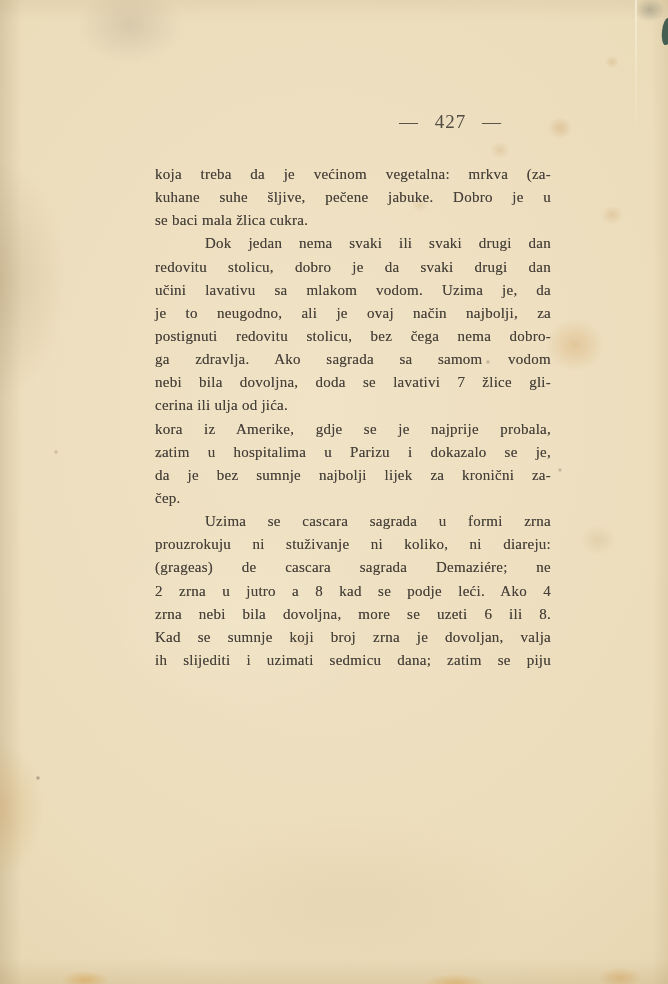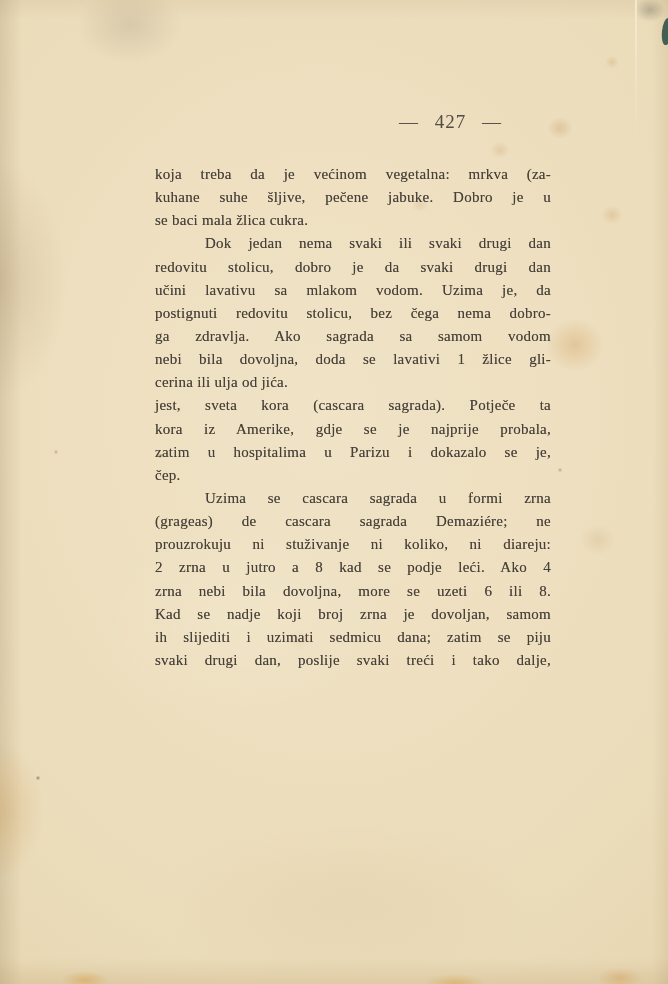--- a/index.html
+++ b/index.html
@@ -117,35 +117,35 @@
   <div class="text-block" id="text-block">
       <div class="paragraph">
         <div class="line">koja treba da je većinom vegetalna: mrkva (za-</div>
         <div class="line">kuhane suhe šljive, pečene jabuke. Dobro je u</div>
         <div class="line last">se baci mala žlica cukra.</div>
       </div>
       <div class="paragraph">
         <div class="line indent">Dok jedan nema svaki ili svaki drugi dan</div>
         <div class="line">redovitu stolicu, dobro je da svaki drugi dan</div>
         <div class="line">učini lavativu sa mlakom vodom. Uzima je, da</div>
+        <div class="line">je to neugodno, ali je ovaj način najbolji, za</div>
         <div class="line">postignuti redovitu stolicu, bez čega nema dobro-</div>
         <div class="line">ga zdravlja. Ako sagrada sa samom vodom</div>
-        <div class="line">nebi bila dovoljna, doda se lavativi 1 žlice gli-</div>
+        <div class="line">nebi bila dovoljna, doda se lavativi 7 žlice gli-</div>
         <div class="line last">cerina ili ulja od jića.</div>
       </div>
       <div class="paragraph">
-        <div class="line">jest, sveta kora (cascara sagrada). Potječe ta</div>
         <div class="line">kora iz Amerike, gdje se je najprije probala,</div>
         <div class="line">zatim u hospitalima u Parizu i dokazalo se je,</div>
+        <div class="line">da je bez sumnje najbolji lijek za kronični za-</div>
         <div class="line last">čep.</div>
       </div>
       <div class="paragraph">
         <div class="line indent">Uzima se cascara sagrada u formi zrna</div>
+        <div class="line">prouzrokuju ni stuživanje ni koliko, ni diareju:</div>
         <div class="line">(grageas) de cascara sagrada Demaziére; ne</div>
-        <div class="line">prouzrokuju ni stuživanje ni koliko, ni diareju:</div>
         <div class="line">2 zrna u jutro a 8 kad se podje leći. Ako 4</div>
         <div class="line">zrna nebi bila dovoljna, more se uzeti 6 ili 8.</div>
-        <div class="line">Kad se nadje koji broj zrna je dovoljan, samom</div>
+        <div class="line">Kad se sumnje koji broj zrna je dovoljan, valja</div>
         <div class="line">ih slijediti i uzimati sedmicu dana; zatim se piju</div>
-        <div class="line">svaki drugi dan, poslije svaki treći i tako dalje,</div>
       </div>
     </div>
 </div>
 
 </body></html>

